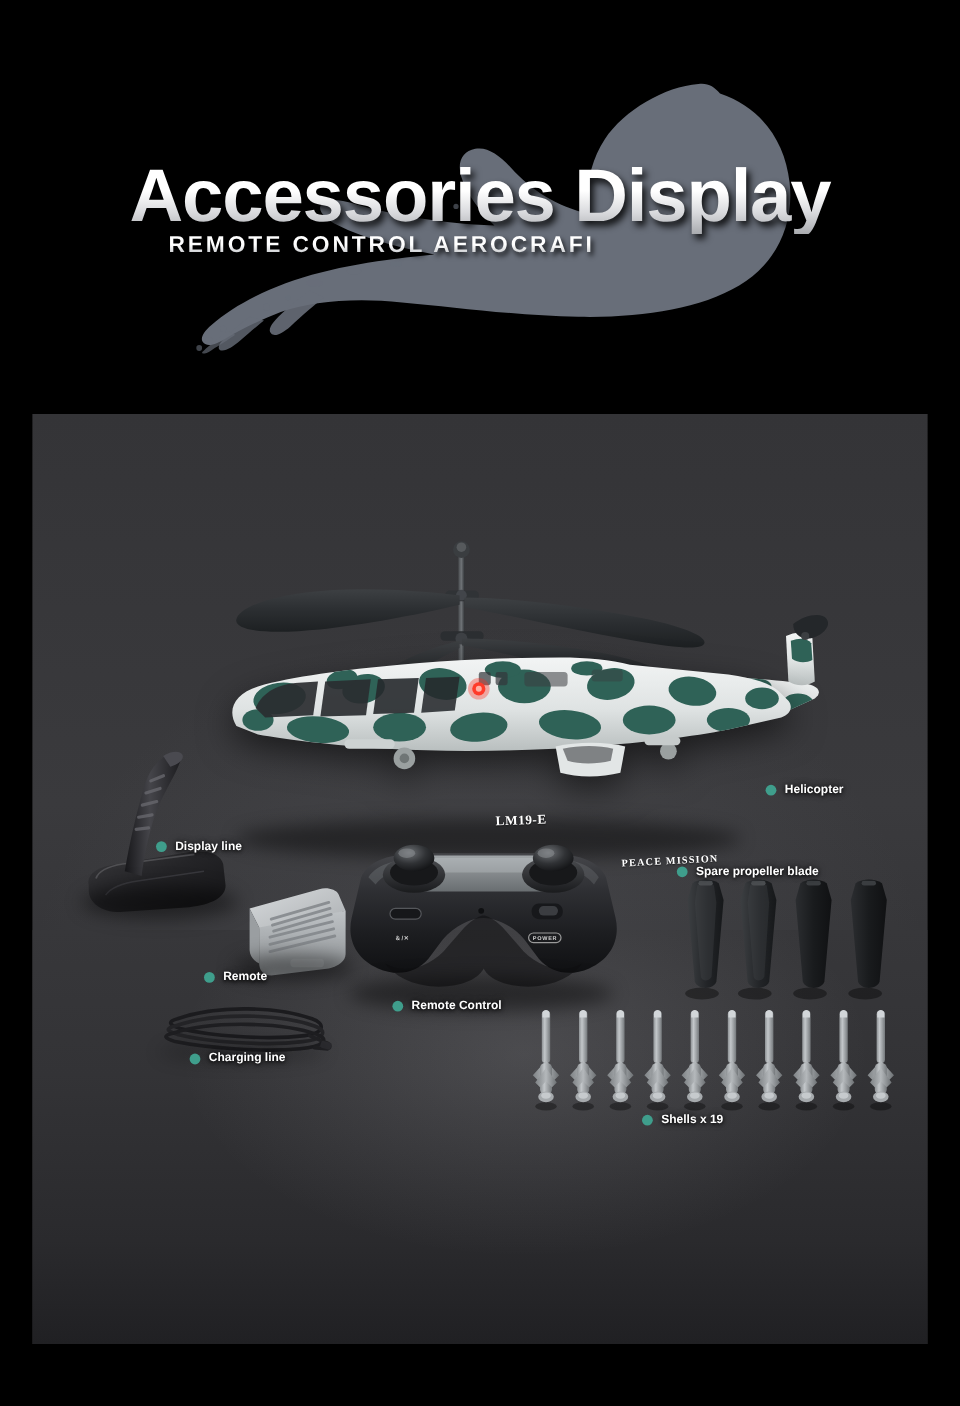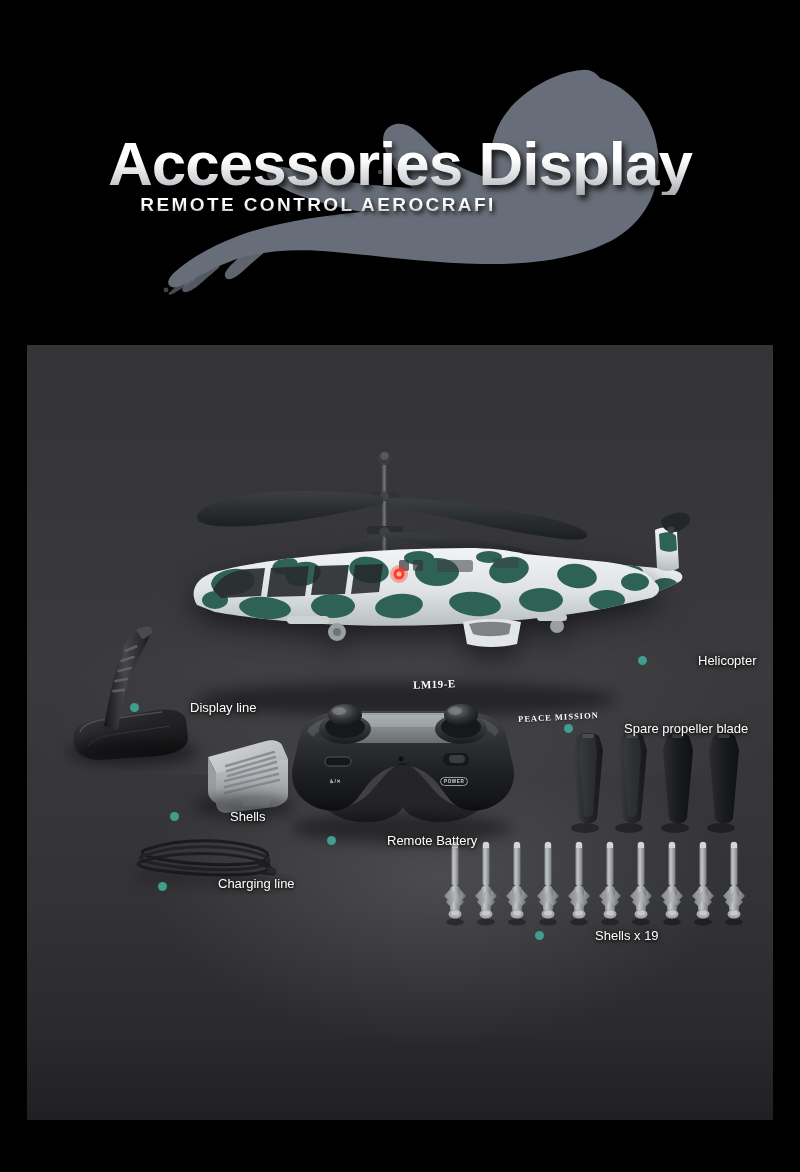--- a/index.html
+++ b/index.html
@@ -50,23 +50,22 @@
 
   
   .label{
     position:absolute;display:flex;align-items:center;gap:7px;
     white-space:nowrap;
   }
   .label .dot{
     width:9px;height:9px;border-radius:50%;flex:0 0 auto;
   }
   .label .txt{
-    color:#ffffff;font-size:13px;font-weight:normal;
+    color:#ffffff;font-size:10px;font-weight:bold;
     text-shadow:0 1px 3px rgba(0,0,0,.9),0 0 6px rgba(0,0,0,.7);
-    margin-left:44px;
   }
 
   
   .heli{position:absolute;left:110px;top:55px;width:560px;height:300px;}
   .camo-body{filter:drop-shadow(0 10px 14px rgba(0,0,0,.55));}
 
   .body-txt{
     position:absolute;color:#ffffff;font-weight:bold;
     font-family:"Liberation Serif",serif;
     text-shadow:0 1px 1px rgba(0,0,0,.5);
@@ -503,26 +502,26 @@
       <span class="txt">Spare propeller blade</span>
     </div>
 
     <div class="label" style="left:103px;top:355px;">
       <span class="dot" style="background: rgb(63, 158, 140);"></span>
       <span class="txt">Display line</span>
     </div>
 
     <div class="label" style="left:143px;top:464px;">
       <span class="dot" style="background: rgb(63, 158, 140);"></span>
-      <span class="txt">Shells</span>
+      <span class="txt">Remote</span>
     </div>
 
     <div class="label" style="left:300px;top:488px;">
       <span class="dot" style="background: rgb(63, 158, 140);"></span>
-      <span class="txt">Remote Battery</span>
+      <span class="txt">Remote Control</span>
     </div>
 
     <div class="label" style="left:131px;top:531px;align-items:flex-end;">
       <span class="dot" style="background: rgb(63, 158, 140);"></span>
       <span class="txt">Charging line</span>
     </div>
 
     <div class="label" style="left:508px;top:583px;">
       <span class="dot" style="background: rgb(63, 158, 140);"></span>
       <span class="txt">Shells x 19</span>

